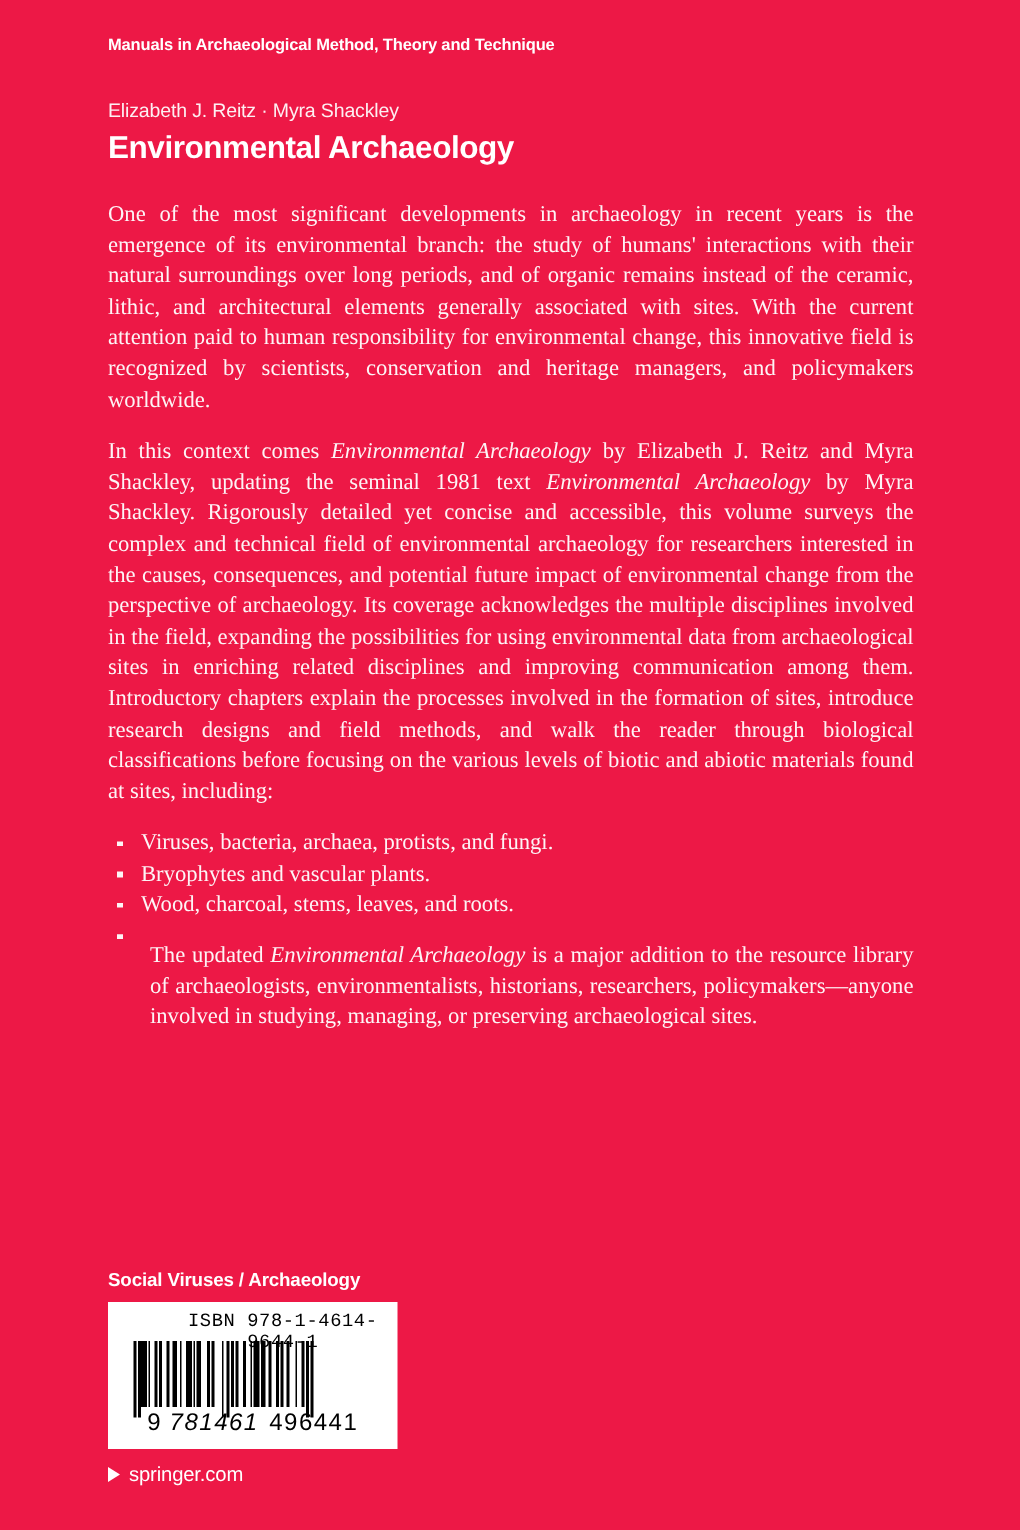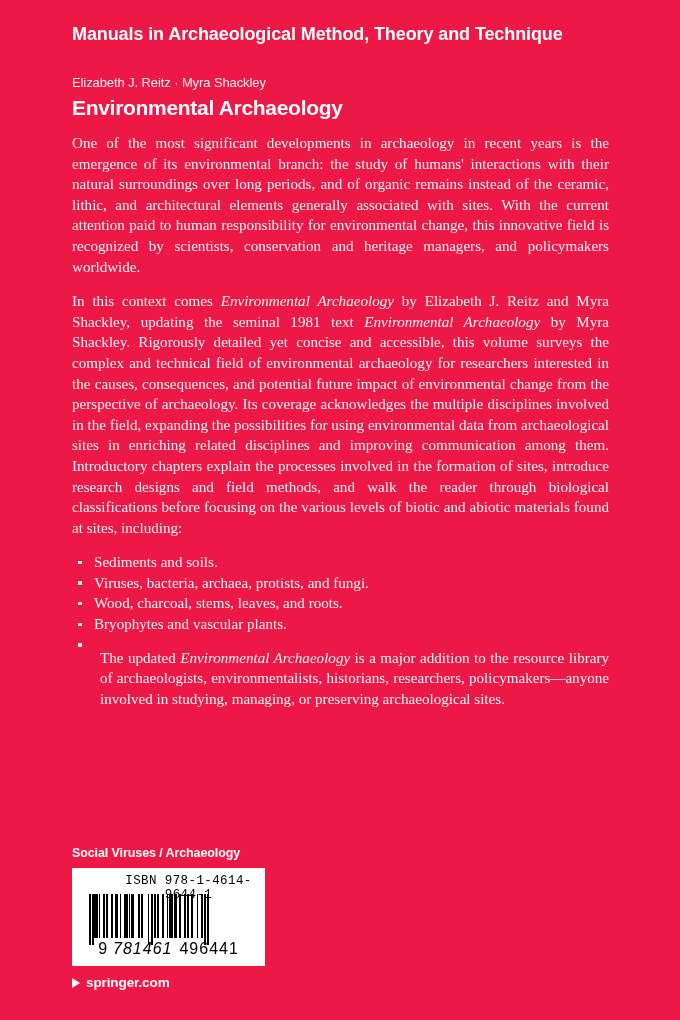--- a/index.html
+++ b/index.html
@@ -24,21 +24,21 @@
   
   .header {
     position: absolute;
     left: 72px;
     top: 24px;
     width: 540px;
   }
   .series-title {
     font-family: "Liberation Sans", sans-serif;
     font-weight: bold;
-    font-size: 18px;
+    font-size: 11px;
     color: #ffffff;
     letter-spacing: -0.1px;
     margin: 0;
   }
   .authors {
     font-family: "Liberation Sans", sans-serif;
     font-weight: normal;
     font-size: 13px;
     color: #fdeff2;
     margin: 30px 0 0 0;
@@ -178,21 +178,21 @@
   }
   .play-triangle {
     width: 0;
     height: 0;
     border-left: 8px solid #ffffff;
     border-top: 5px solid transparent;
     border-bottom: 5px solid transparent;
   }
   .springer-text {
     font-family: "Liberation Sans", sans-serif;
-    font-weight: bold;
+    font-weight: normal;
     font-size: 13.5px;
     color: #ffffff;
     letter-spacing: -0.1px;
   }
 </style>
 </head>
 <body>
 
 <div class="cover">
 
@@ -202,24 +202,23 @@
     <h1 class="book-title">Environmental Archaeology</h1>
   </div>
 
   <div class="blurb">
 
     <p class="para">One of the most significant developments in archaeology in recent years is the emergence of its environmental branch: the study of humans' interactions with their natural surroundings over long periods, and of organic remains instead of the ceramic, lithic, and architectural elements generally associated with sites. With the current attention paid to human responsibility for environmental change, this innovative field is recognized by scientists, conservation and heritage managers, and policymakers worldwide.</p>
 
     <p class="para"><span>In this context comes </span><em>Environmental Archaeology</em><span> by Elizabeth J. Reitz and Myra Shackley, updating the seminal 1981 text </span><em>Environmental Archaeology</em><span> by Myra Shackley. Rigorously detailed yet concise and accessible, this volume surveys the complex and technical field of environmental archaeology for researchers interested in the causes, consequences, and potential future impact of environmental change from the perspective of  archaeology. Its coverage acknowledges the multiple disciplines involved in the field, expanding the possibilities for using environmental data from archaeological sites in enriching related disciplines and improving communication among them. Introductory chapters explain the processes involved in the formation of sites, introduce research designs and field methods, and walk the reader through biological classifications before focusing on the various levels of biotic and abiotic materials found at sites, including:</span></p>
 
     <ul class="feature-list">
-      <li><span class="bullet-square"></span><span>Sediments and soils.</span></li>
       <li><span class="bullet-square"></span><span>Viruses, bacteria, archaea, protists, and fungi.</span></li>
+      <li><span class="bullet-square"></span><span>Bryophytes and vascular plants.</span></li>
       <li><span class="bullet-square"></span><span>Wood, charcoal, stems, leaves, and roots.</span></li>
-      <li><span class="bullet-square"></span><span>Bryophytes and vascular plants.</span></li>
       <li><span class="bullet-square"></span></li>
       <li><span class="bullet-square"></span></li>
     </ul>
 
     <p class="para last"><span>The updated </span><em>Environmental Archaeology</em><span> is a major addition to the resource library of archaeologists, environmentalists, historians, researchers, policymakers—anyone involved in studying, managing, or preserving archaeological sites.</span></p>
 
   </div>
 
   <div class="footer">
     <p class="subject-line">Social Viruses / Archaeology</p>

